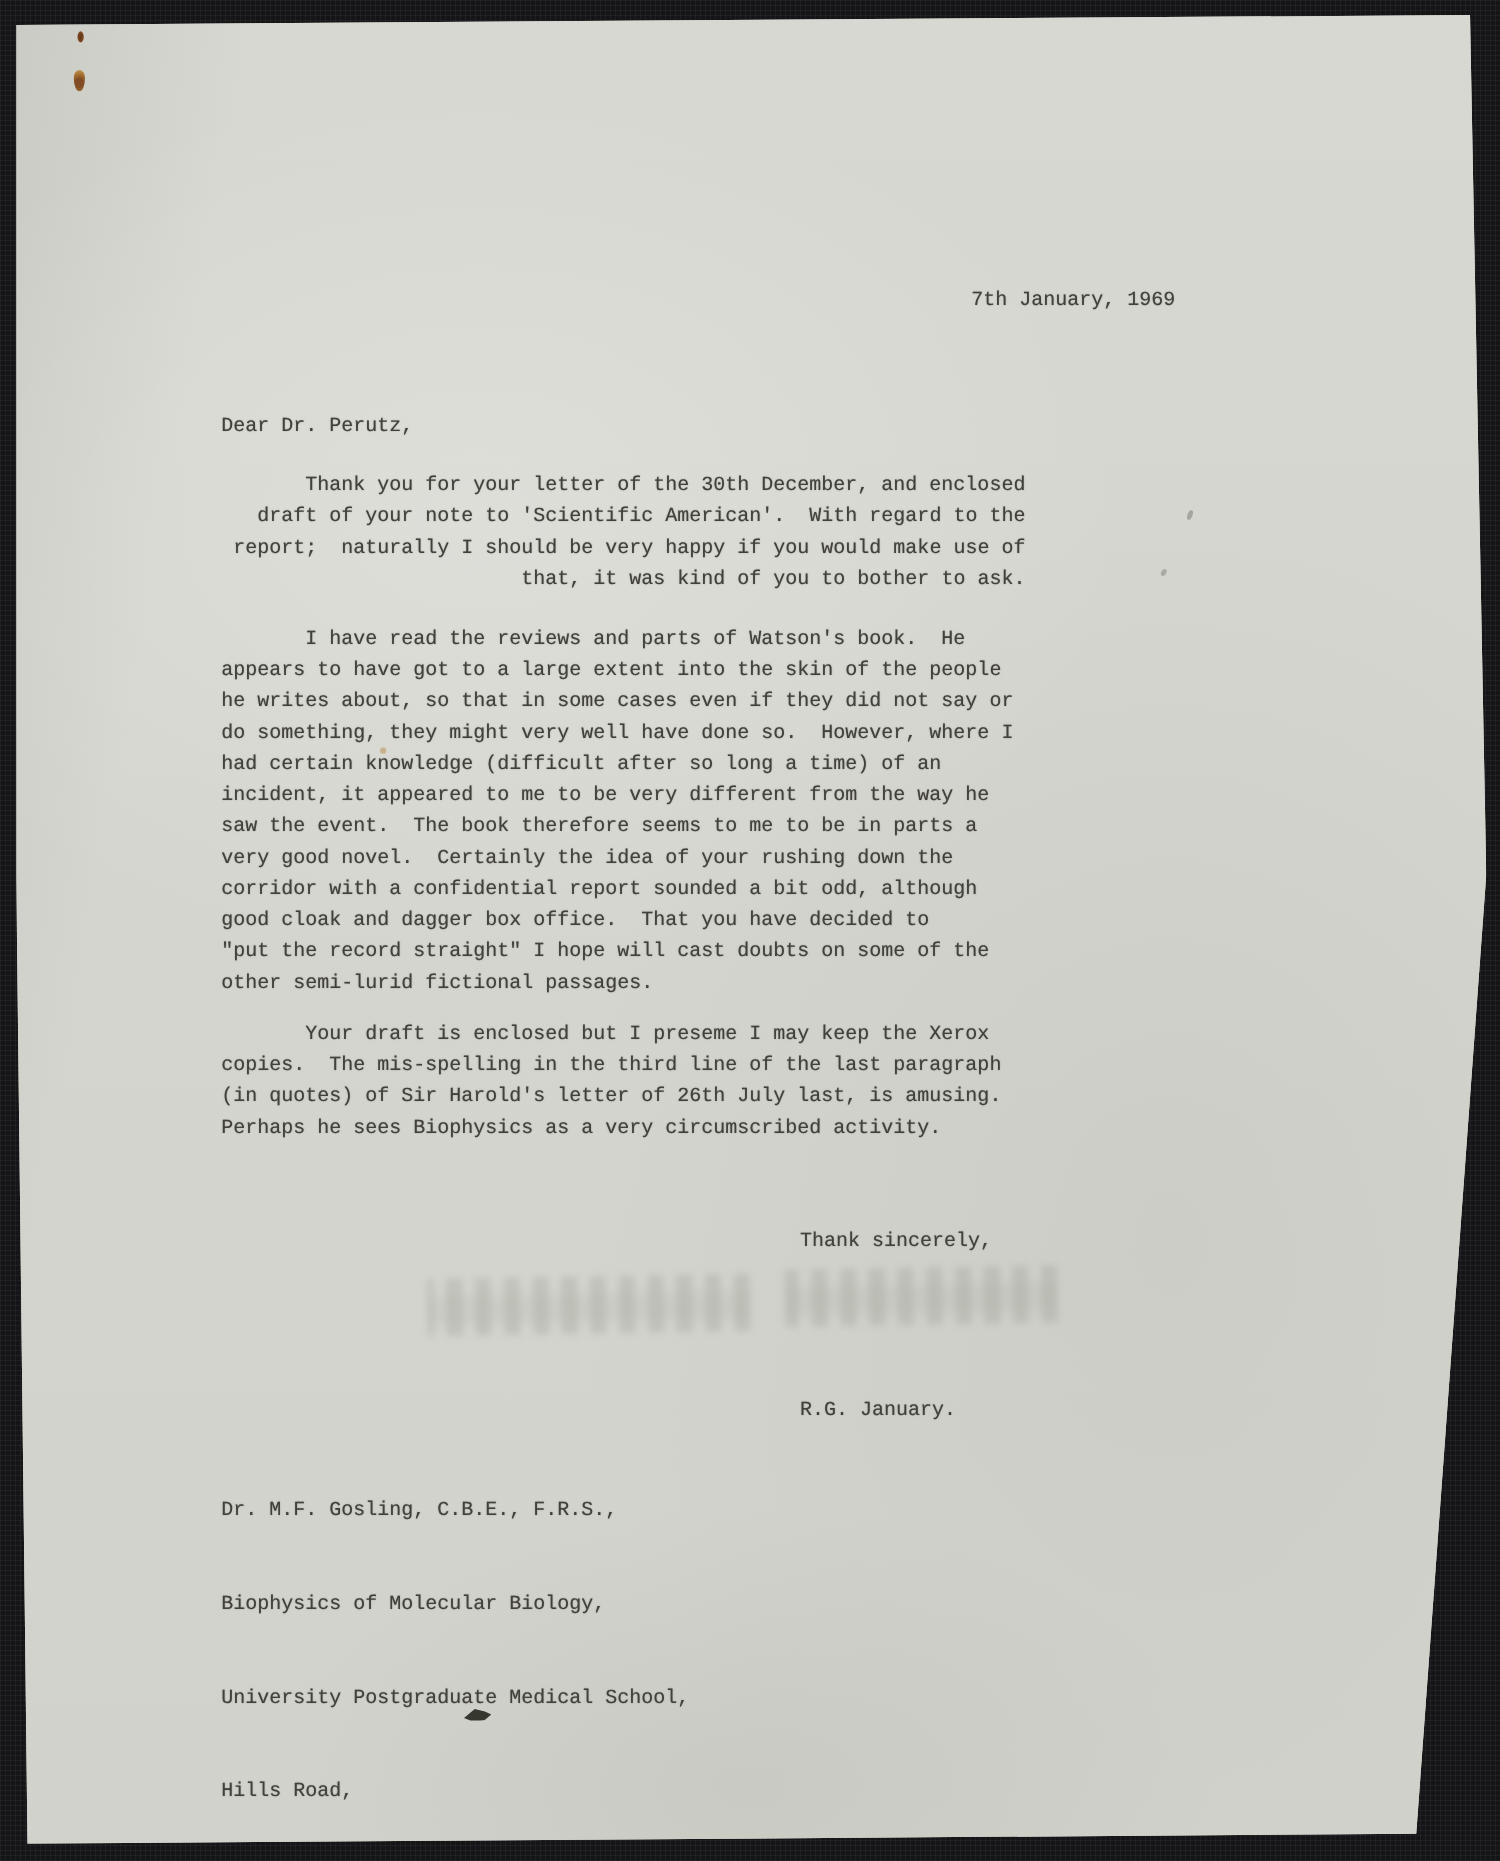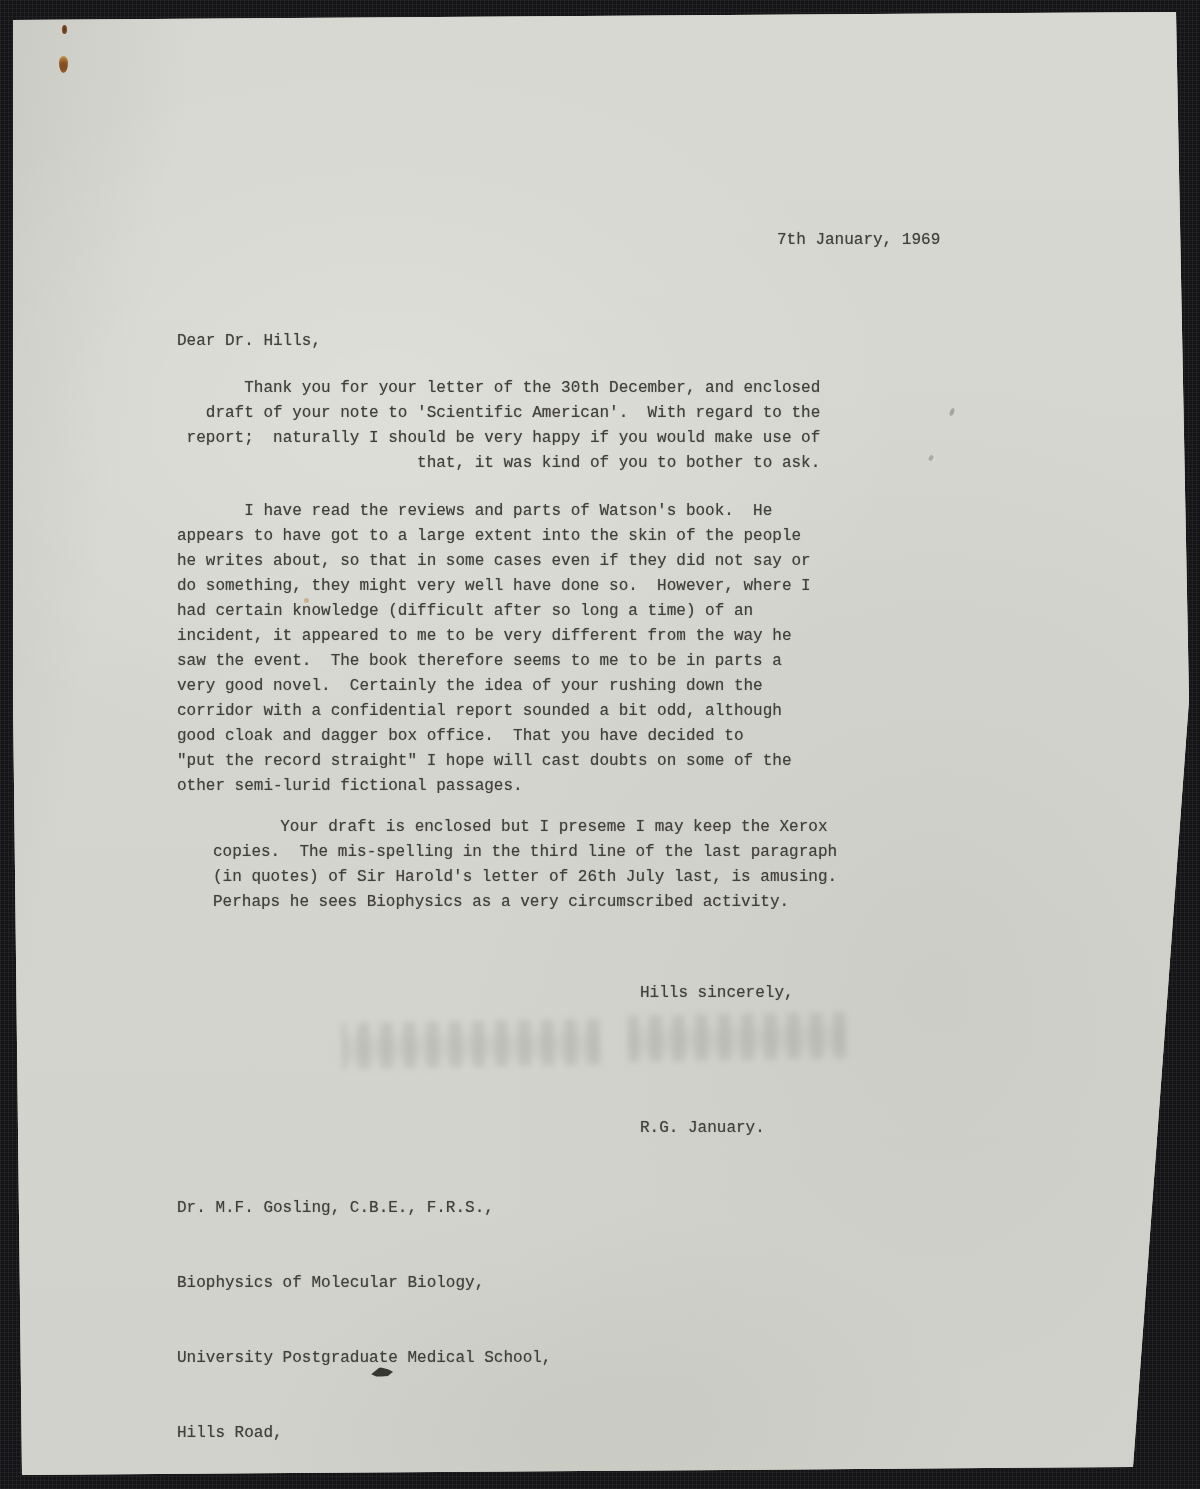--- a/index.html
+++ b/index.html
@@ -66,47 +66,47 @@
 </head>
 <body>
 
 <div class="paper">
 
   <div class="rust-dot"></div>
   <div class="rust-drop"></div>
 
   <div class="typed" style="left:777px;top:228px;">7th January, 1969</div>
 
-  <div class="typed" style="left:177px;top:329px;">Dear Dr. Hills,</div>
+  <div class="typed" style="left:177px;top:329px;">Dear Dr. Perutz,</div>
 
   <div class="typed" style="left:177px;top:376px;text-align:right;">       Thank you for your letter of the 30th December, and enclosed
 draft of your note to 'Scientific American'.  With regard to the
 report;  naturally I should be very happy if you would make use of
 that, it was kind of you to bother to ask.</div>
 
   <div class="typed" style="left:177px;top:499px;">       I have read the reviews and parts of Watson's book.  He
 appears to have got to a large extent into the skin of the people
 he writes about, so that in some cases even if they did not say or
 do something, they might very well have done so.  However, where I
 had certain knowledge (difficult after so long a time) of an
 incident, it appeared to me to be very different from the way he
 saw the event.  The book therefore seems to me to be in parts a
 very good novel.  Certainly the idea of your rushing down the
 corridor with a confidential report sounded a bit odd, although
 good cloak and dagger box office.  That you have decided to
 "put the record straight" I hope will cast doubts on some of the
 other semi-lurid fictional passages.</div>
 
-  <div class="typed" style="left:177px;top:815px;margin-left:36px;">       Your draft is enclosed but I preseme I may keep the Xerox
+  <div class="typed" style="left:177px;top:815px;">       Your draft is enclosed but I preseme I may keep the Xerox
 copies.  The mis-spelling in the third line of the last paragraph
 (in quotes) of Sir Harold's letter of 26th July last, is amusing.
 Perhaps he sees Biophysics as a very circumscribed activity.</div>
 
 
-  <div class="typed" style="left:640px;top:981px;">Hills sincerely,</div>
+  <div class="typed" style="left:640px;top:981px;">Thank sincerely,</div>
 
   <div class="bleed bleed-a"></div>
   <div class="bleed bleed-b"></div>
 
   <div class="typed" style="left:640px;top:1116px;">R.G. January.</div>
 
   <div class="typed" style="left:177px;top:1146px;">
     <div class="addr-line">Dr. M.F. Gosling, C.B.E., F.R.S.,</div>
     <div class="addr-line">Biophysics of Molecular Biology,</div>
     <div class="addr-line">University Postgraduate Medical School,</div>

